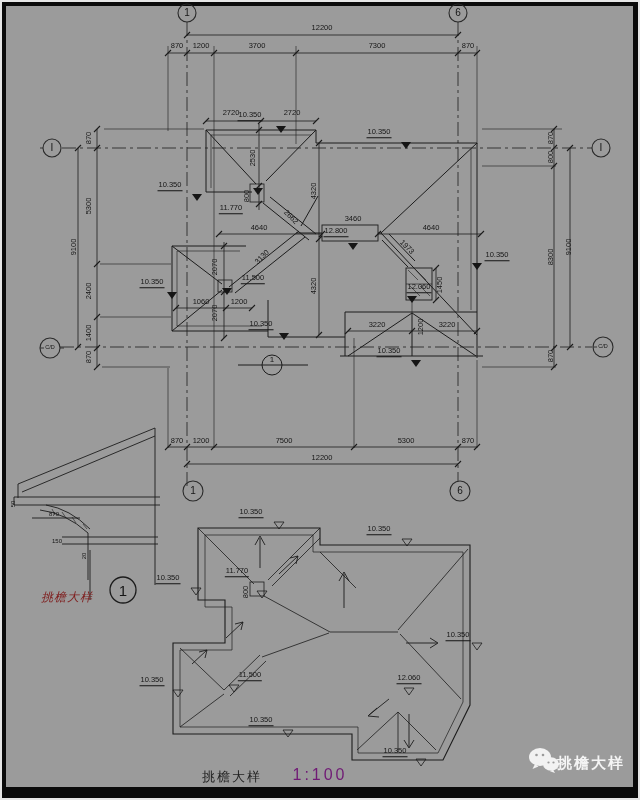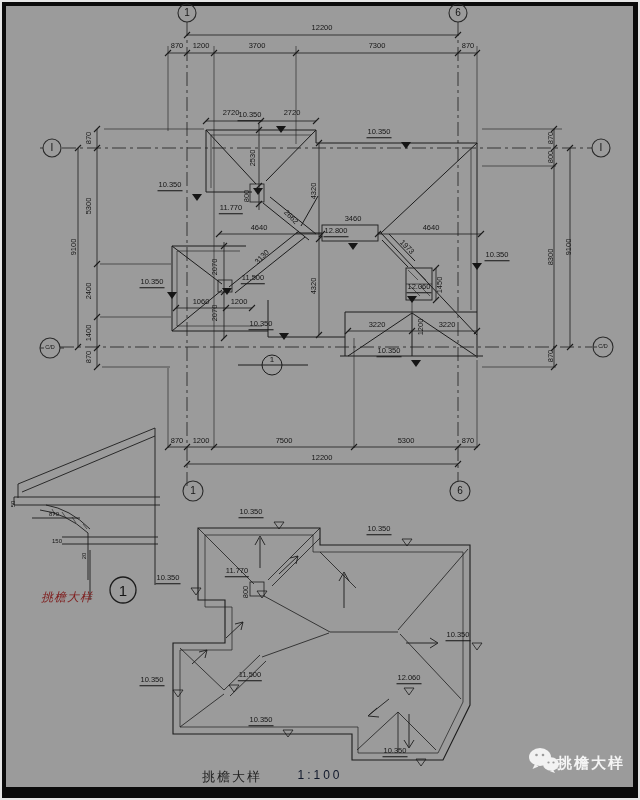--- a/index.html
+++ b/index.html
@@ -12,21 +12,21 @@
   .rot{transform:translate(-50%,-50%) rotate(-90deg);}
   .r45{transform:translate(-50%,-50%) rotate(45deg);}
   .rn45{transform:translate(-50%,-50%) rotate(-45deg);}
   .bub{font-size:10px;}
   .bubS{font-size:5.5px;}
   .bubL{font-size:15px;}
   .tiny{font-size:6px;}
   .tinyr{font-size:6px;transform:translate(-50%,-50%) rotate(-90deg);}
   .cap{font-size:12px;letter-spacing:1px;color:#7f1d1d;font-style:italic;}
   .title{font-size:13px;letter-spacing:2px;color:#222;}
-  .scale{font-size:12px;letter-spacing:3px;color:#0f172a;}
+  .scale{font-size:16px;letter-spacing:3px;color:#701a75;}
   .wm{font-size:15px;font-weight:bold;letter-spacing:2px;color:#f4f4f4;}
 </style>
 </head>
 <body>
 
 <div class="stage">
 
 <svg width="640" height="800" viewBox="0 0 640 800">
 
   <g>

